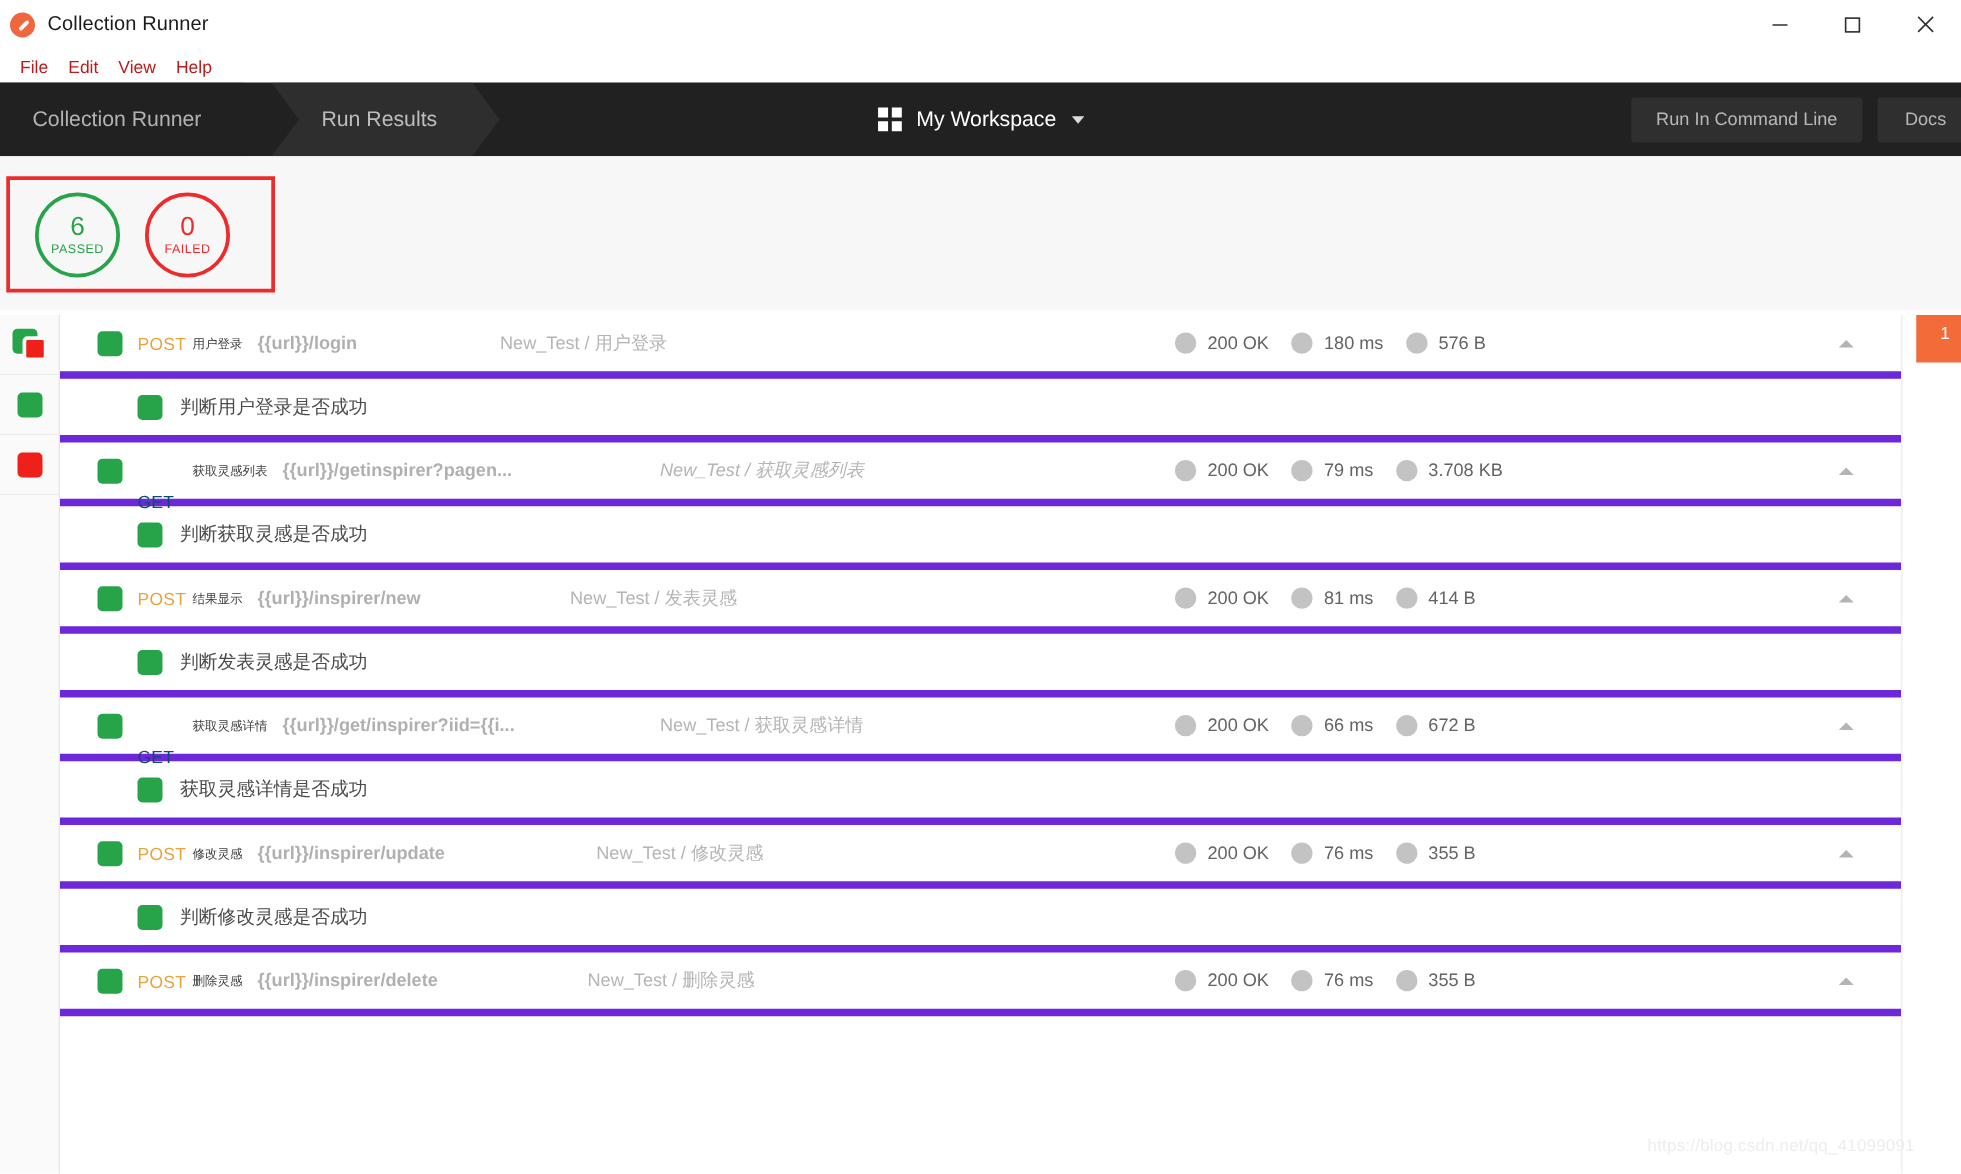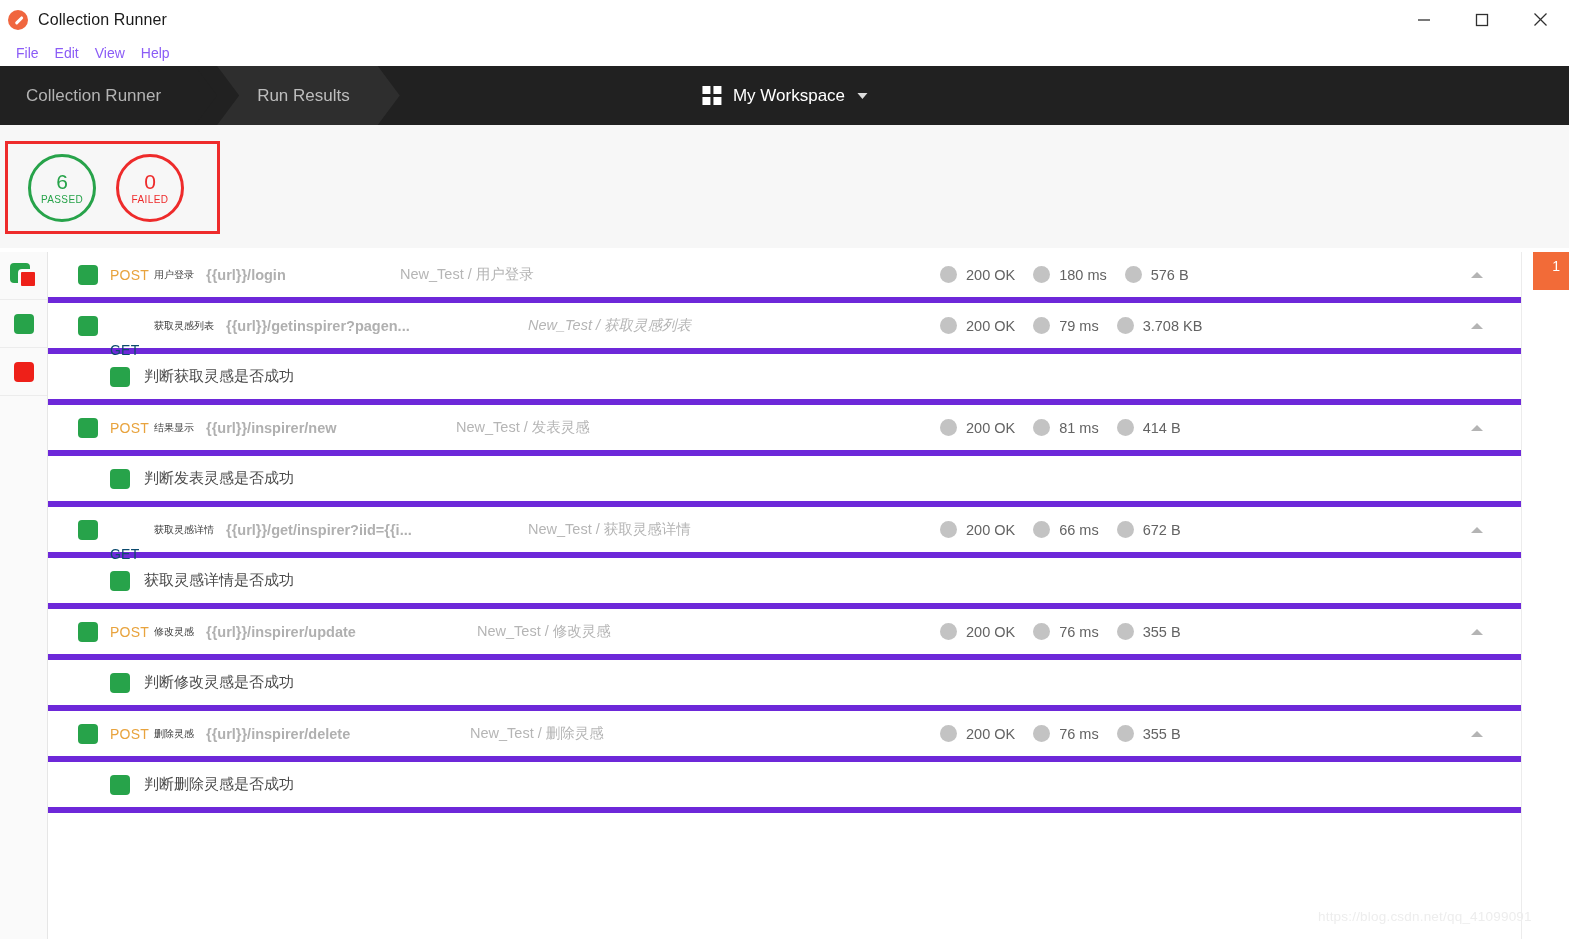--- a/index.html
+++ b/index.html
@@ -38,21 +38,21 @@
     color: #303030;
   }
   .winbtn svg { display: block; }
 
   
   .menubar {
     position: absolute; left: 0; top: 40px; width: 1569px; height: 26px;
     background: #fff; display: flex; align-items: center; padding-left: 8px;
   }
   .menuitem {
-    font-size: 14px; color: #8b5cf6; padding: 2px 8px; line-height: 18px;
+    font-size: 14px; color: #b91c1c; padding: 2px 8px; line-height: 18px;
   }
 
   
   .darkbar {
     position: absolute; left: 0; top: 66px; width: 1569px; height: 59px;
     background: #212121;
   }
   .crumbs { position: absolute; left: 0; top: 0; height: 59px; display: flex; }
   .crumb {
     height: 59px; display: flex; align-items: center;
@@ -251,20 +251,24 @@
       <div class="ws-grid">
           <i></i>
           <i></i>
           <i></i>
           <i></i>
         </div>
       <div class="ws-name">My Workspace</div>
       <div class="ws-caret"></div>
     </div>
 
+    <div class="hdr-right">
+      <button class="hdr-btn">Run In Command Line</button>
+      <button class="hdr-btn docs">Docs</button>
+    </div>
   </div>
 
   <div class="summary">
     <div class="stats-box">
       <div class="stat passed">
         <div class="num">6</div>
         <div class="lbl">PASSED</div>
       </div>
       <div class="stat failed">
         <div class="num">0</div>
@@ -327,20 +331,24 @@
               <div class="dot"></div>
               <span>180 ms</span>
             </div>
             <div class="chip">
               <div class="dot"></div>
               <span>576 B</span>
             </div>
           </div>
           <div class="collapse"></div>
         </div>
+        <div class="row test">
+          <div class="sq green lsq"></div>
+          <div class="test-name">判断用户登录是否成功</div>
+        </div>
         <div class="row">
           <div class="sq green lsq"></div>
           <div class="method get">GET</div>
           <div class="req-name">获取灵感列表</div>
           <div class="req-url">{{url}}/getinspirer?pagen...</div>
           <div class="req-path" style="left: 480px; font-style: italic;">New_Test / 获取灵感列表</div>
           <div class="meta">
             <div class="chip">
               <div class="dot"></div>
               <span>200 OK</span>
@@ -453,24 +461,20 @@
               <div class="dot"></div>
               <span>76 ms</span>
             </div>
             <div class="chip">
               <div class="dot"></div>
               <span>355 B</span>
             </div>
           </div>
           <div class="collapse"></div>
         </div>
-        <div class="row test">
-          <div class="sq green lsq"></div>
-          <div class="test-name">判断删除灵感是否成功</div>
-        </div>
       </div>
   </div>
 
   <div class="right-gap"></div>
   <div class="badge">1</div>
 
   <div class="watermark">https://blog.csdn.net/qq_41099091</div>
 </div>
 
 </body></html>

